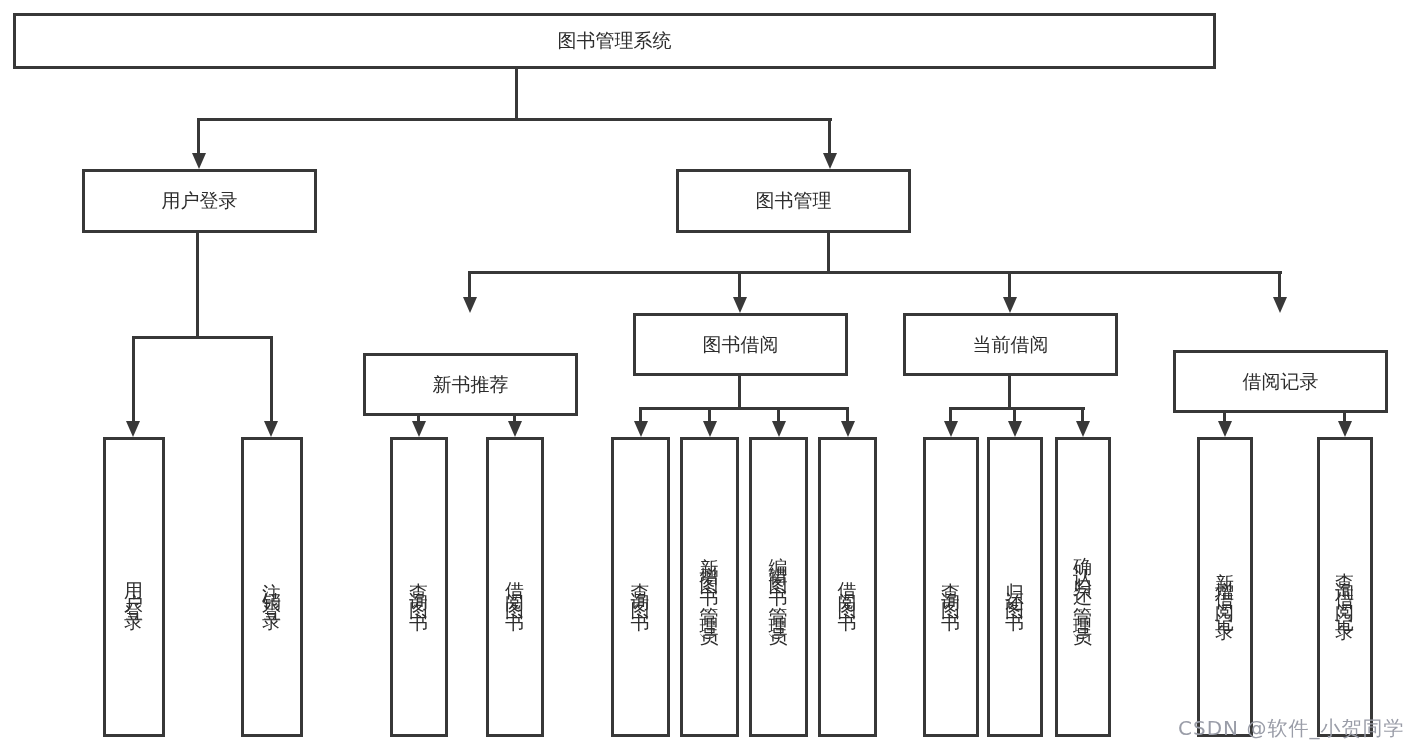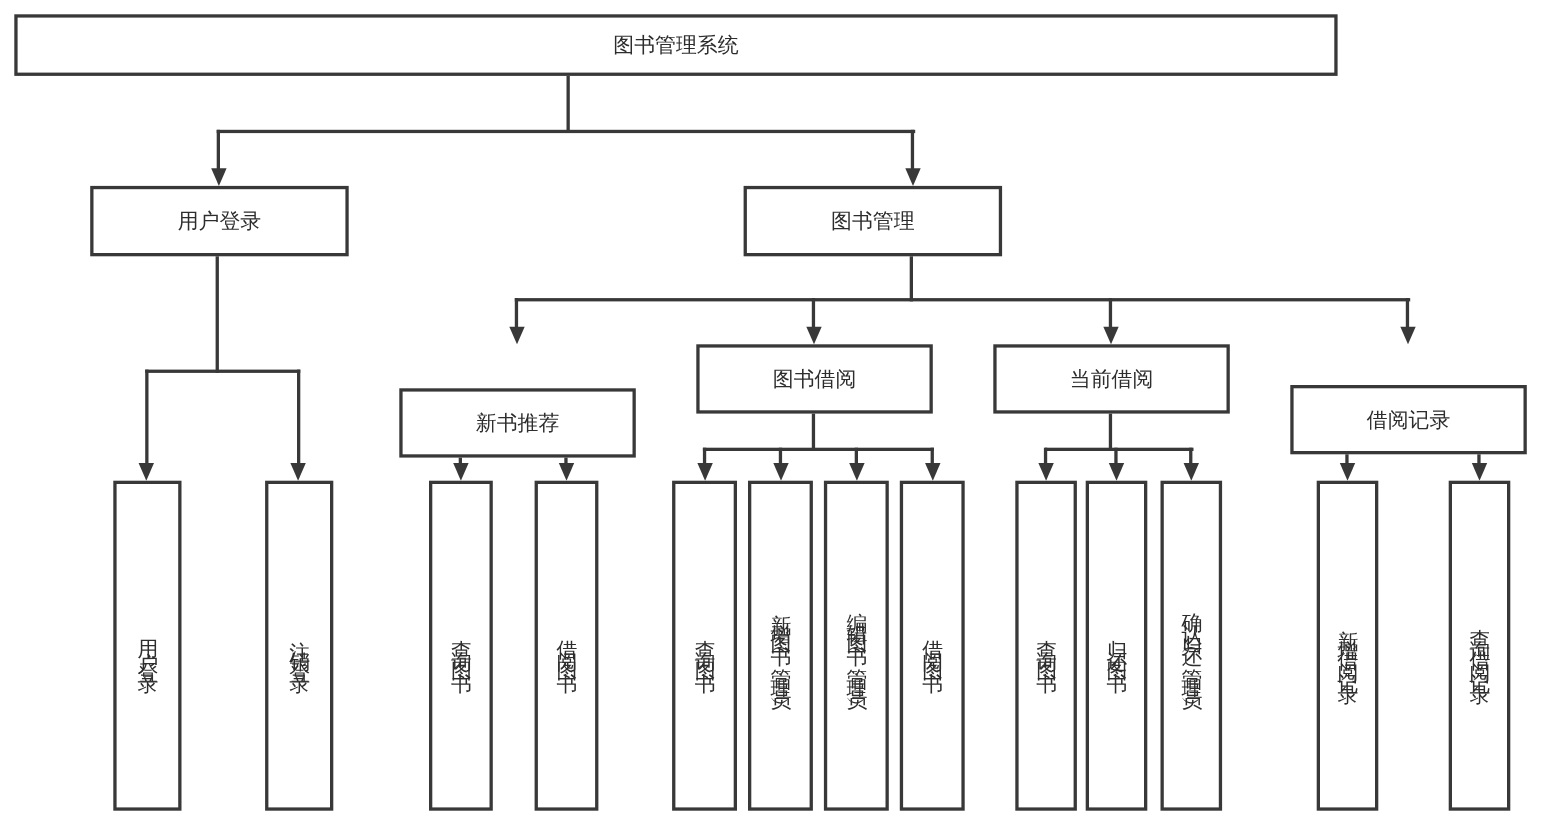--- a/index.html
+++ b/index.html
@@ -182,14 +182,15 @@
     <span>确认归还（管理员）</span>
   </div>
 
   <div class="box vbox" style="left:1197px; top:437px; width:56px; height:300px;">
     <span>新增借阅记录</span>
   </div>
   <div class="box vbox" style="left:1317px; top:437px; width:56px; height:300px;">
     <span>查询借阅记录</span>
   </div>
 
+  <div class="watermark">CSDN @软件_小贺同学</div>
 
 </div>
 
 </body></html>

